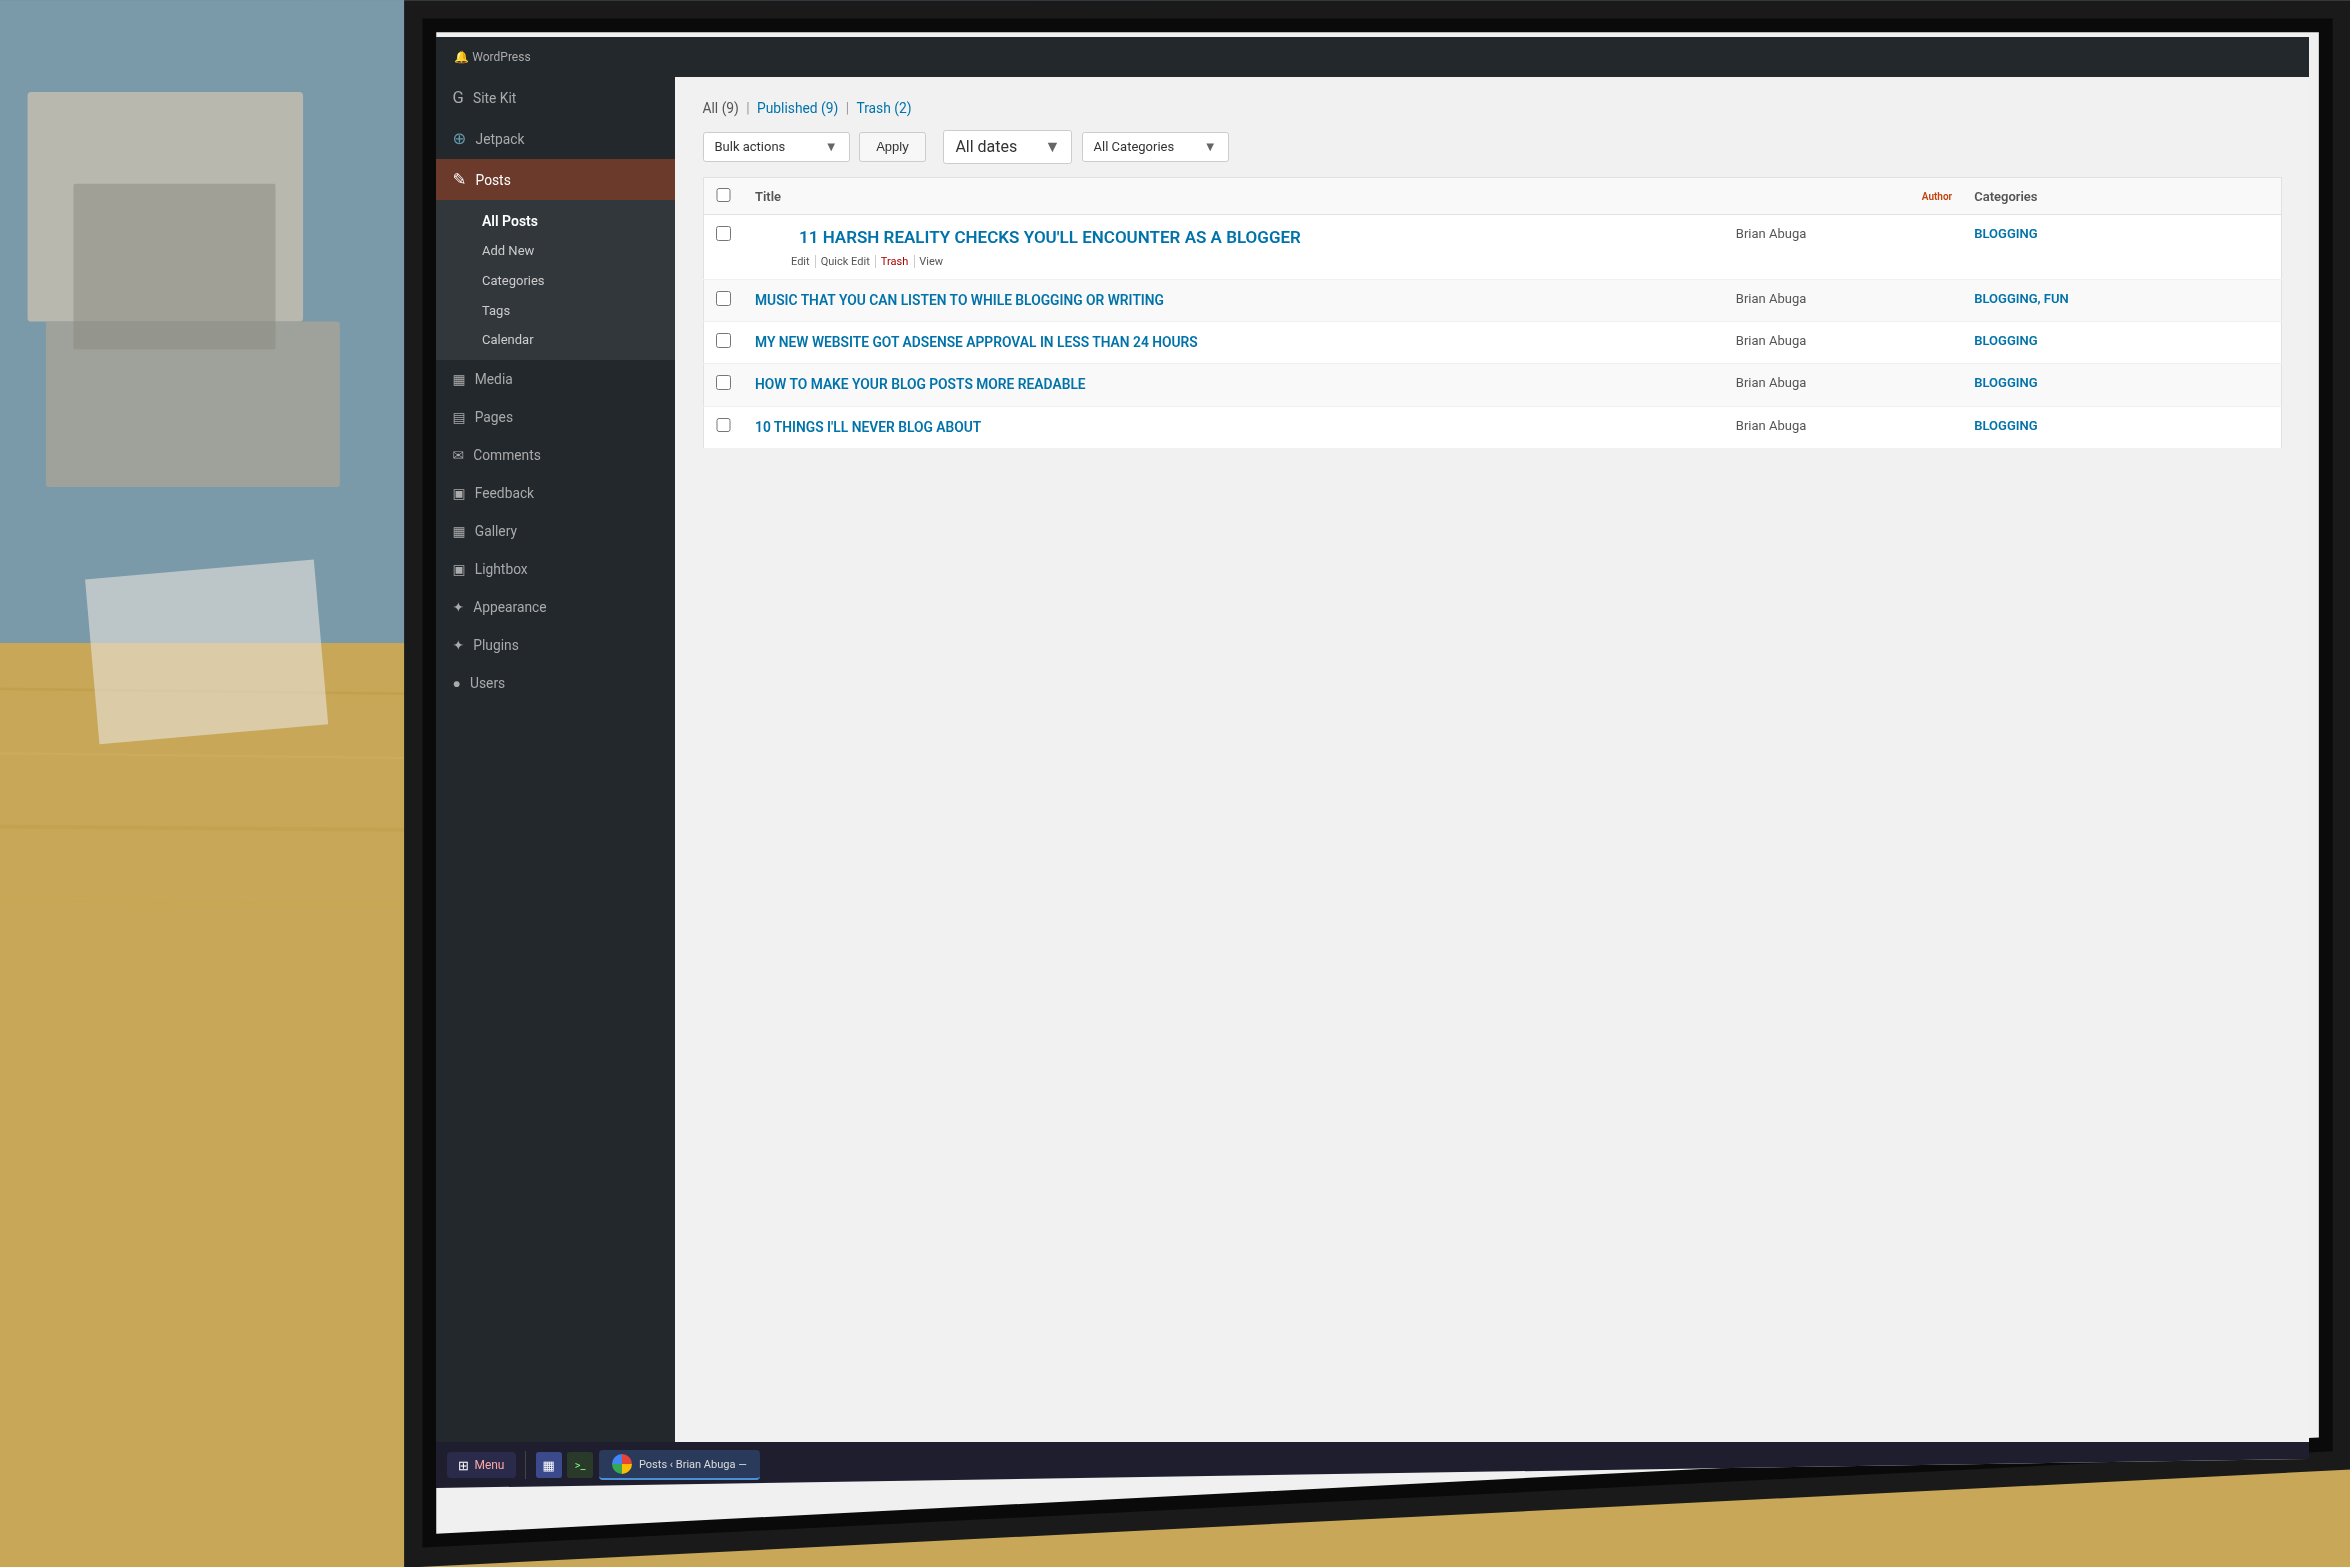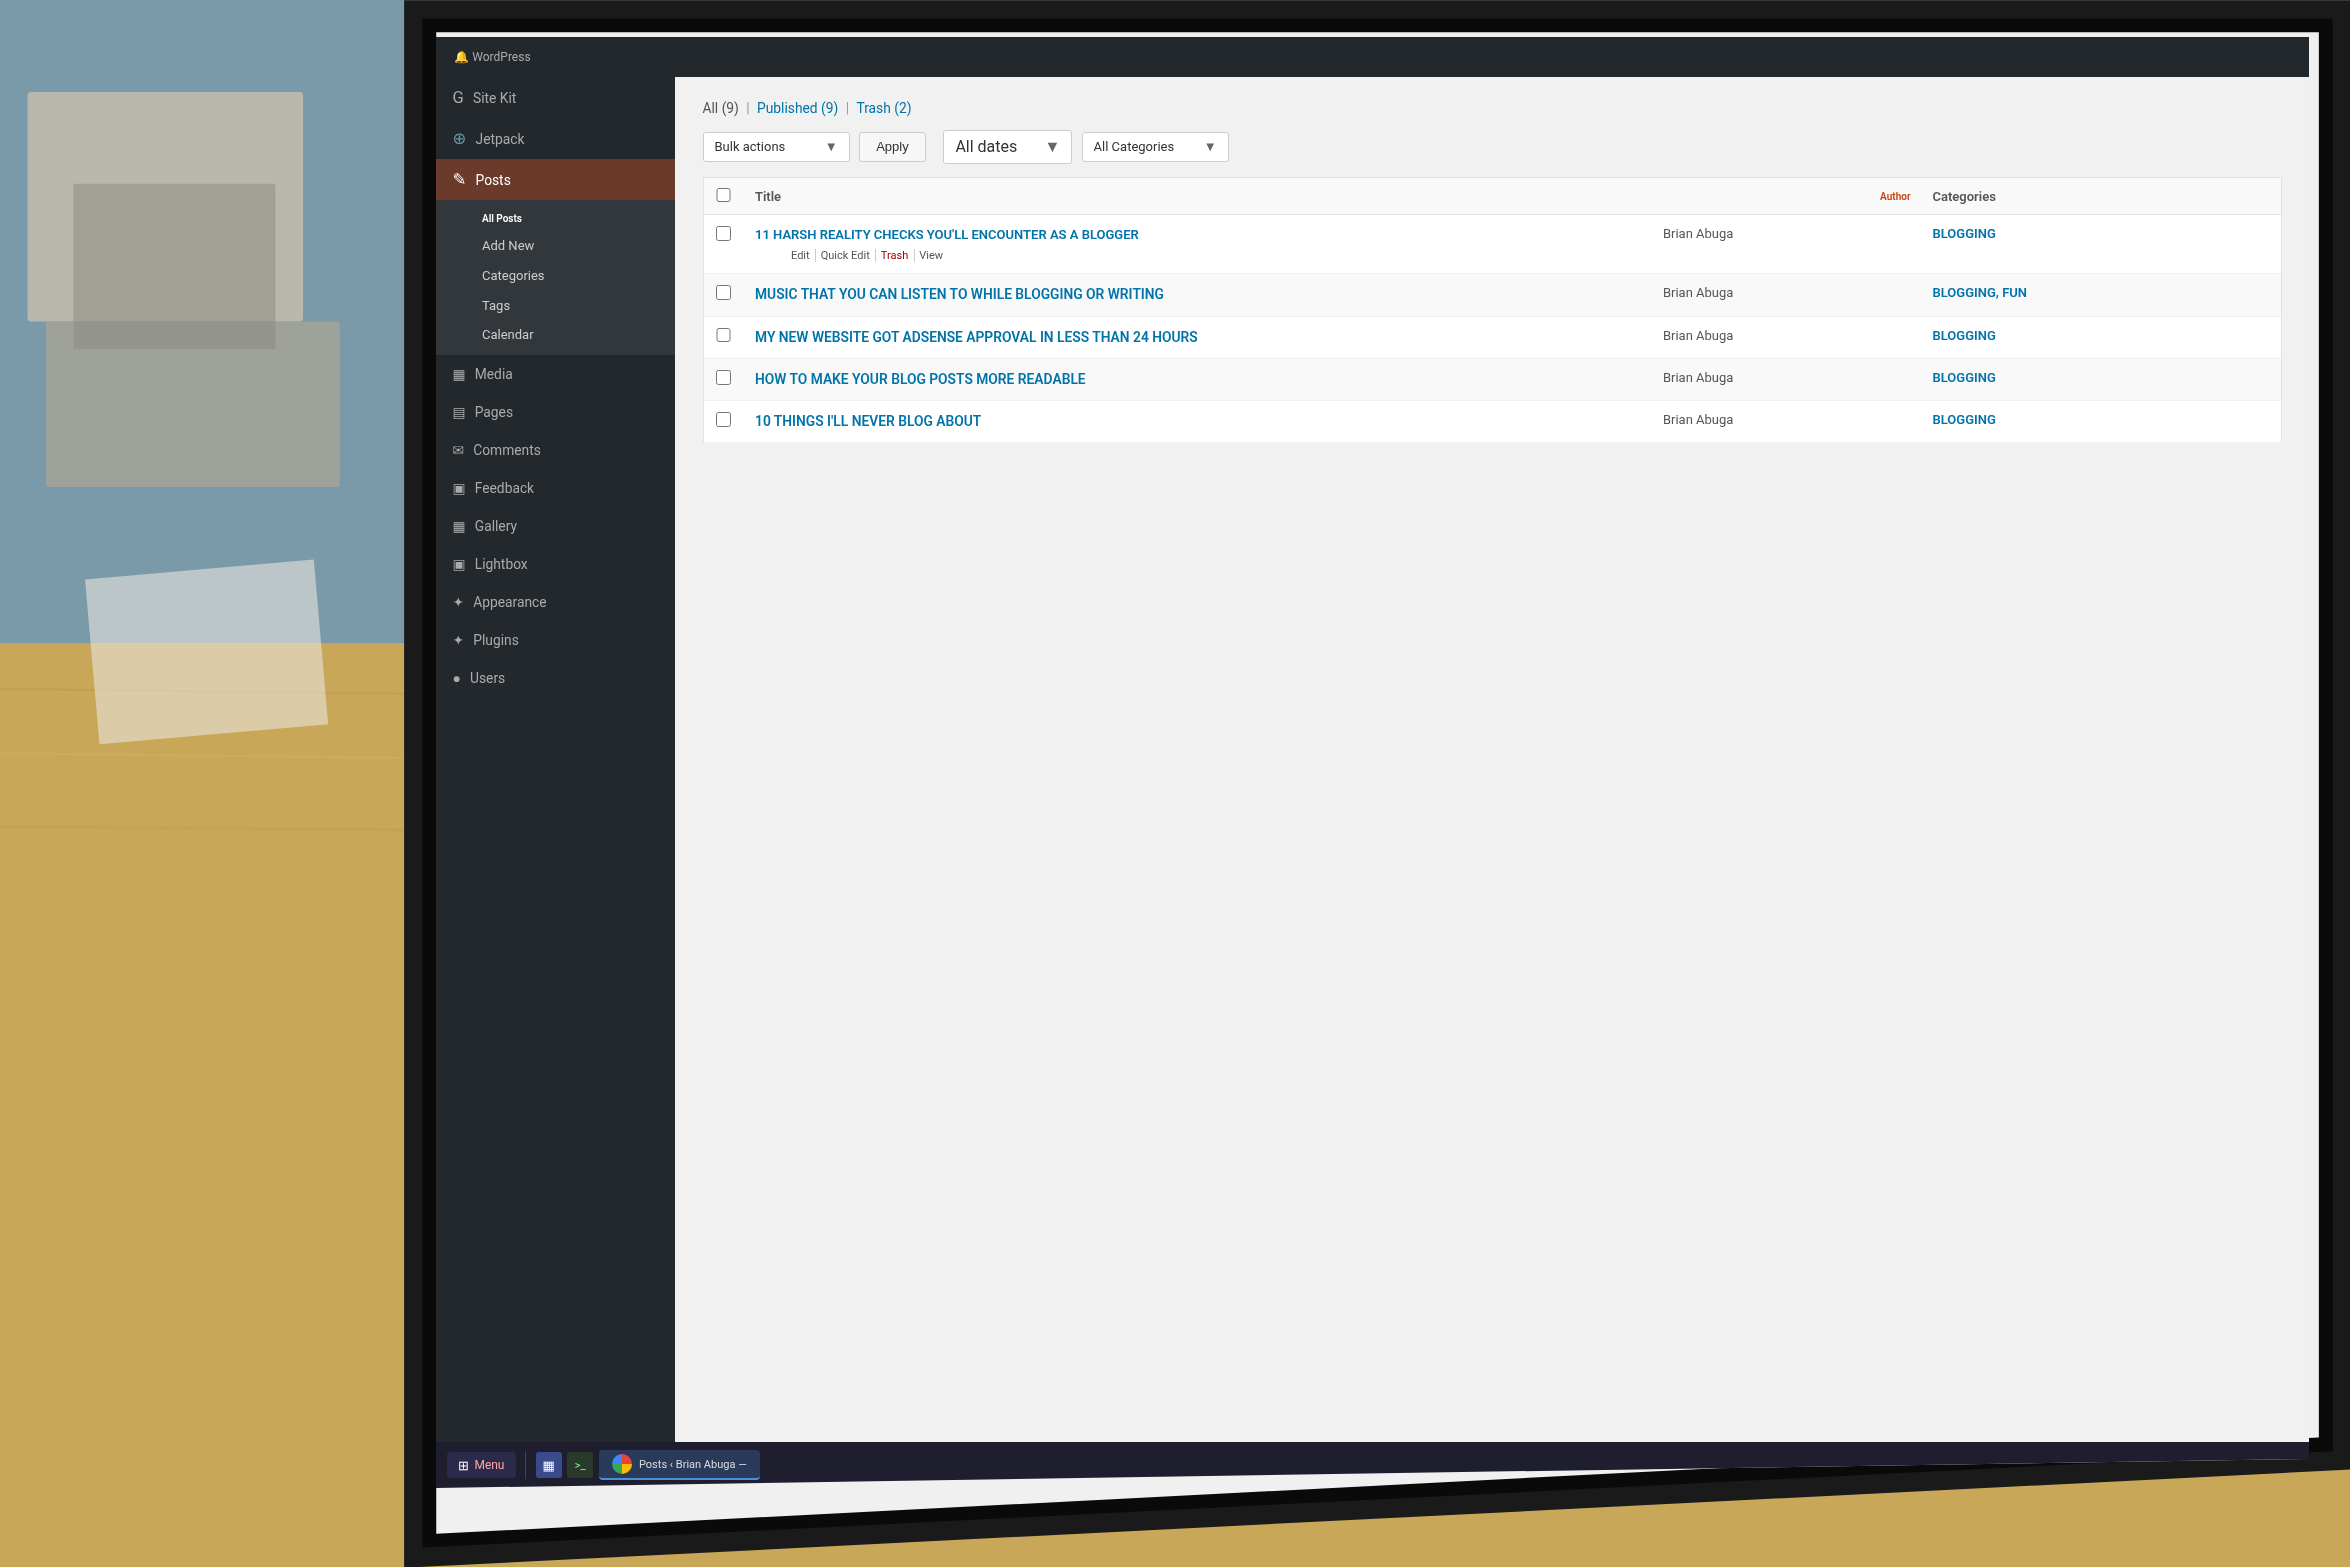--- a/index.html
+++ b/index.html
@@ -93,21 +93,21 @@
           <span style="font-size:16.5px; color:#69a;">⊕</span>
           <span>Jetpack</span>
         </div>
 
         <div style="display:flex; align-items:center; padding:11px 16.5px; background:#6b3a2a; color:#fff; font-size:13.8px; gap:9.2px; cursor:pointer;">
           <span style="font-size:16.5px;">✎</span>
           <span>Posts</span>
         </div>
 
         <div style="background:#32373c; padding:5.5px 0;">
-          <div style="padding:7.3px 16.5px 7.3px 46px; color:#fff; font-size:10px; cursor:pointer; font-weight:600;">
+          <div style="padding:7.3px 16.5px 7.3px 46px; color:#fff; font-size:14px; cursor:pointer; font-weight:600;">
             <span>All Posts</span>
           </div>
           <div style="padding:7.3px 16.5px 7.3px 46px; color:#ccc; font-size:13px; cursor:pointer;">
             <span>Add New</span>
           </div>
           <div style="padding:7.3px 16.5px 7.3px 46px; color:#ccc; font-size:13px; cursor:pointer;">
             <span>Categories</span>
           </div>
           <div style="padding:7.3px 16.5px 7.3px 46px; color:#ccc; font-size:13px; cursor:pointer;">
             <span>Tags</span>
@@ -206,21 +206,21 @@
               </th>
             </tr>
           </thead>
           <tbody>
 
             <tr style="background:#fff; border-bottom:0.9px solid #f0f0f0;">
               <td style="padding:11px; text-align:center; vertical-align:top;">
                 <input type="checkbox" style="width: 14.7px; height: 14.7px;">
               </td>
               <td style="padding:11px; vertical-align:top;">
-                <a href="#" style="color:#0073aa; text-decoration:none; font-weight:600; font-size:13px; line-height:1.4; display:block;">
+                <a href="#" style="color:#0073aa; text-decoration:none; font-weight:600; font-size:17px; line-height:1.4; display:block;margin-left:44px;">
                   <span>11 HARSH REALITY CHECKS YOU'LL ENCOUNTER AS A BLOGGER</span>
                 </a>
                 <div style="display:flex; gap:0; margin-top:4.6px; font-size:11px;">
                   <a href="#" style="color:#555; text-decoration:none; padding:0 5.5px 0 0; border-right:0.9px solid #ccc; margin-right:4.6px;margin-left:36px;">Edit</a>
                   <a href="#" style="color:#555; text-decoration:none; padding:0 5.5px 0 0; border-right:0.9px solid #ccc; margin-right:4.6px;">Quick Edit</a>
                   <a href="#" style="color:#a00; text-decoration:none; padding:0 5.5px 0 0; border-right:0.9px solid #ccc; margin-right:4.6px;">Trash</a>
                   <a href="#" style="color:#555; text-decoration:none;">View</a>
                 </div>
               </td>
               <td style="padding:11px; vertical-align:top; color:#555;">

